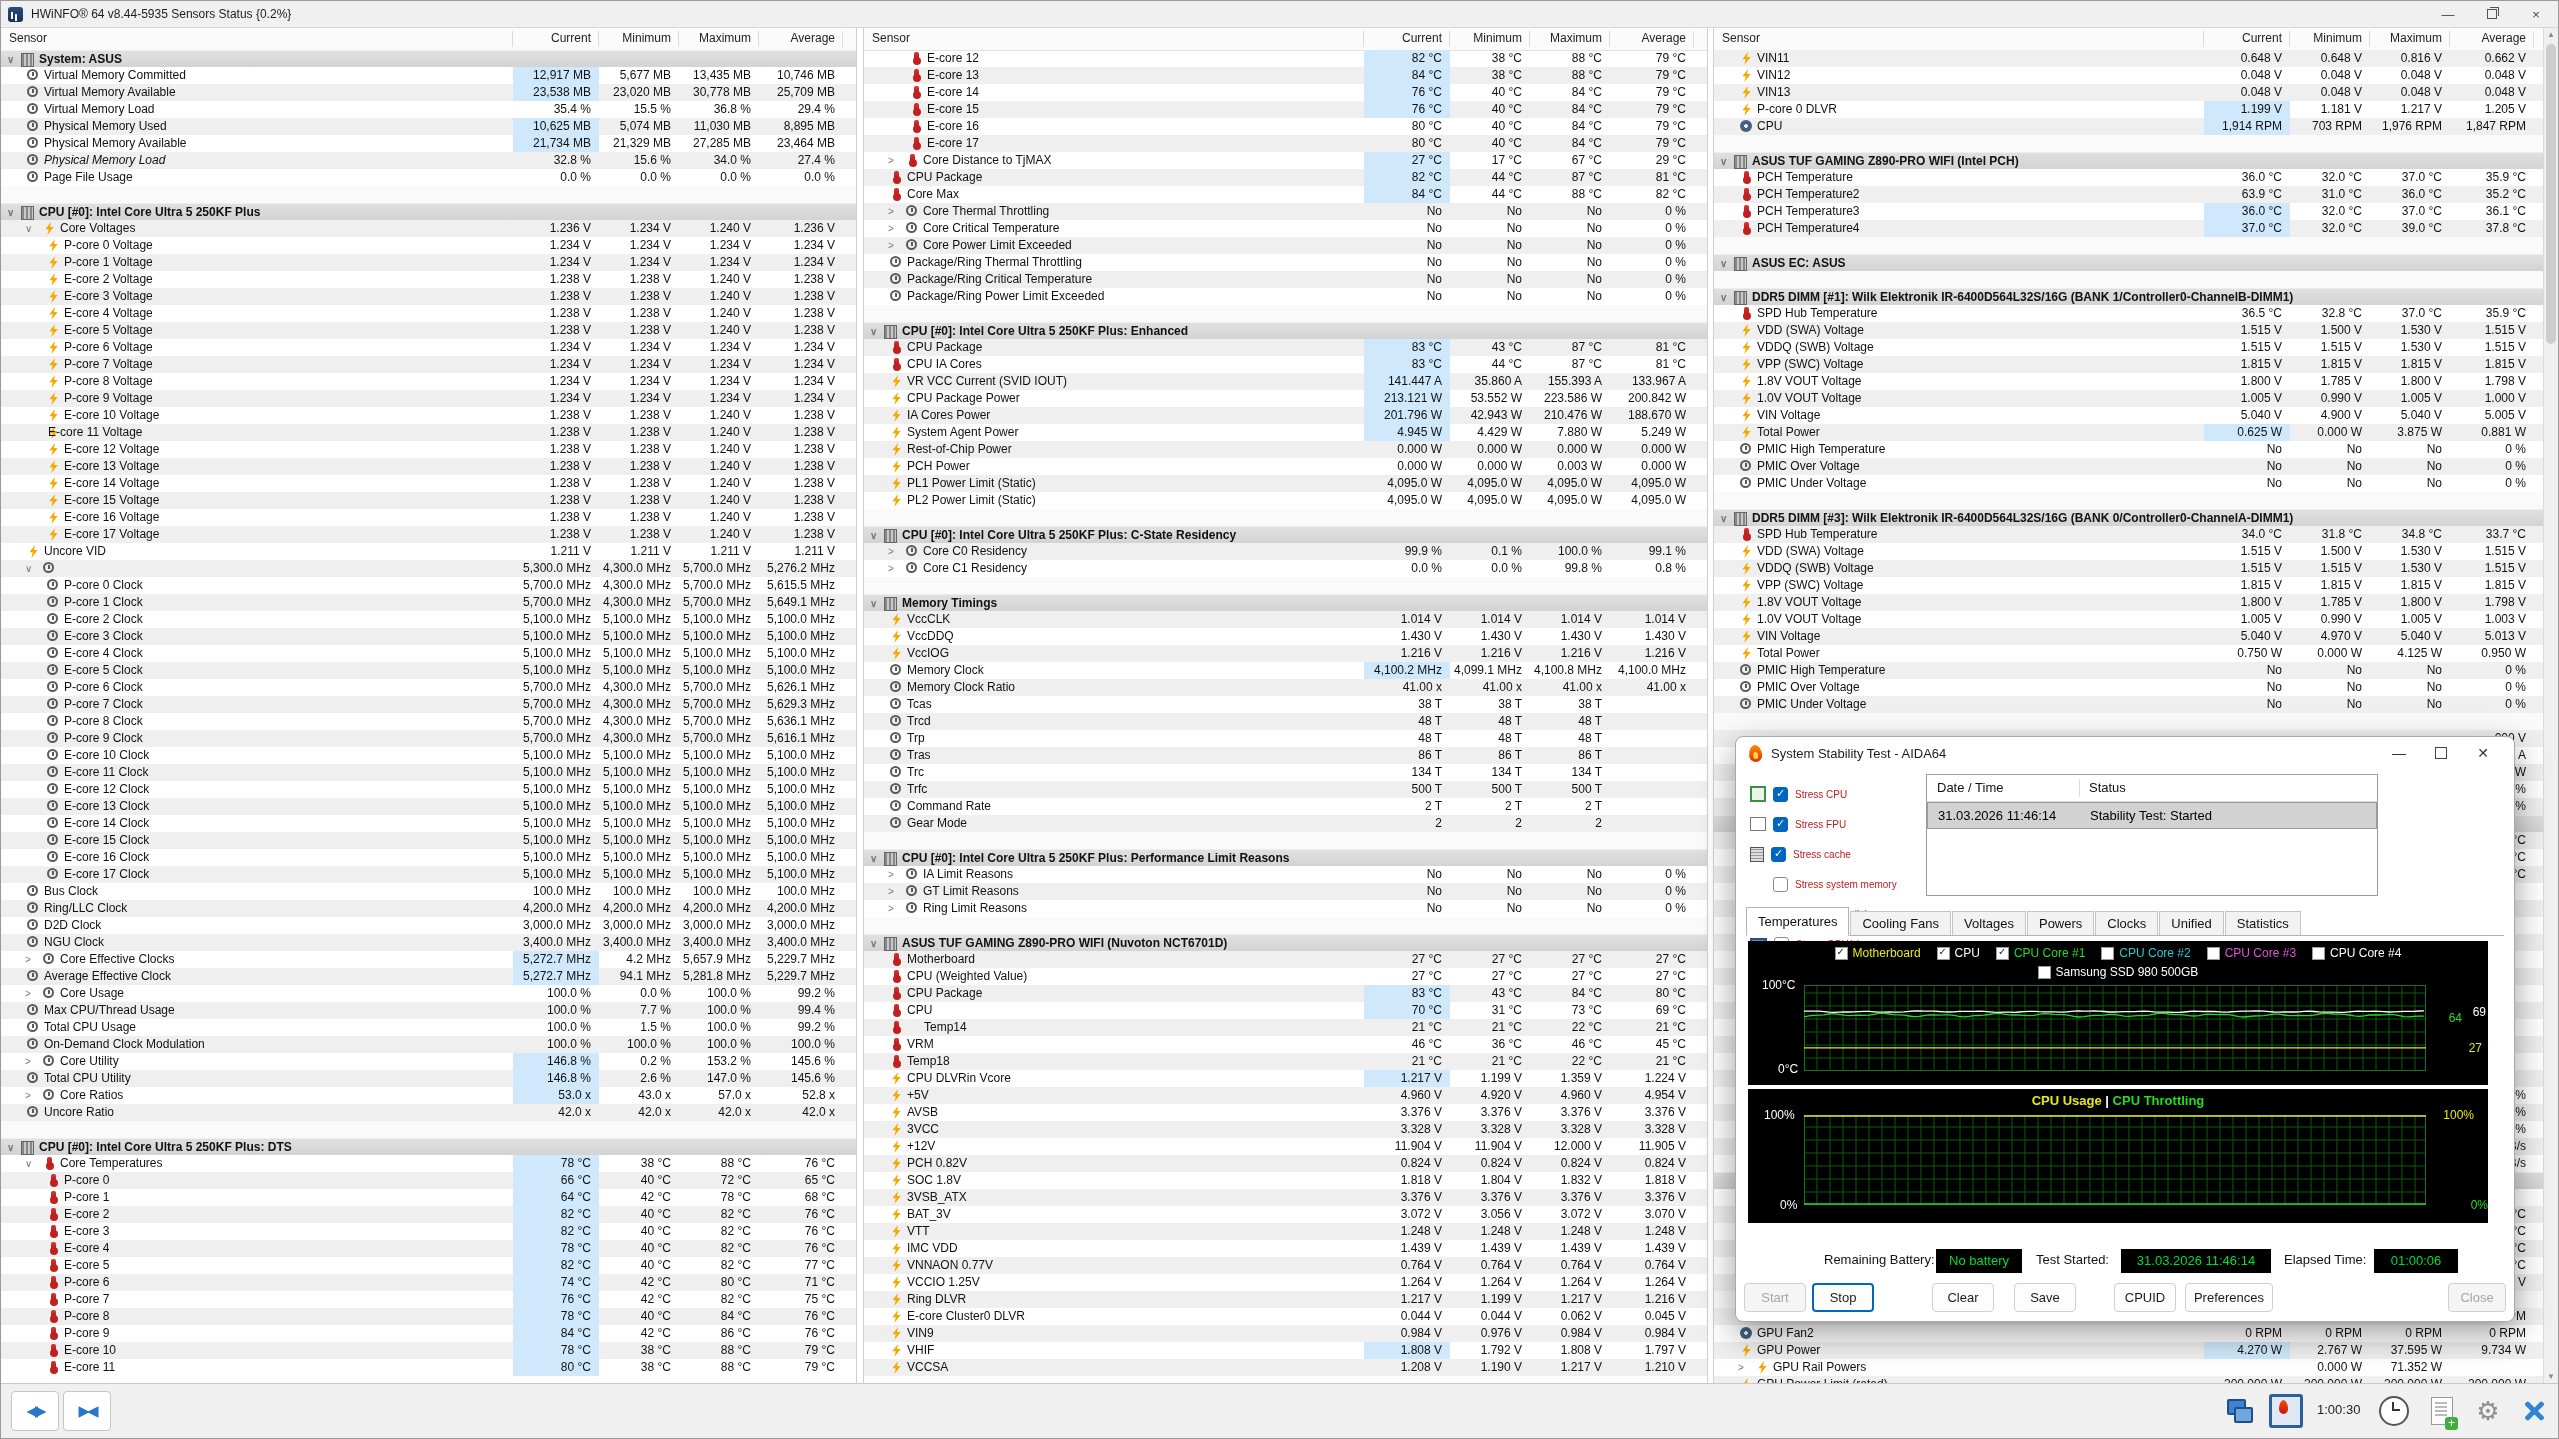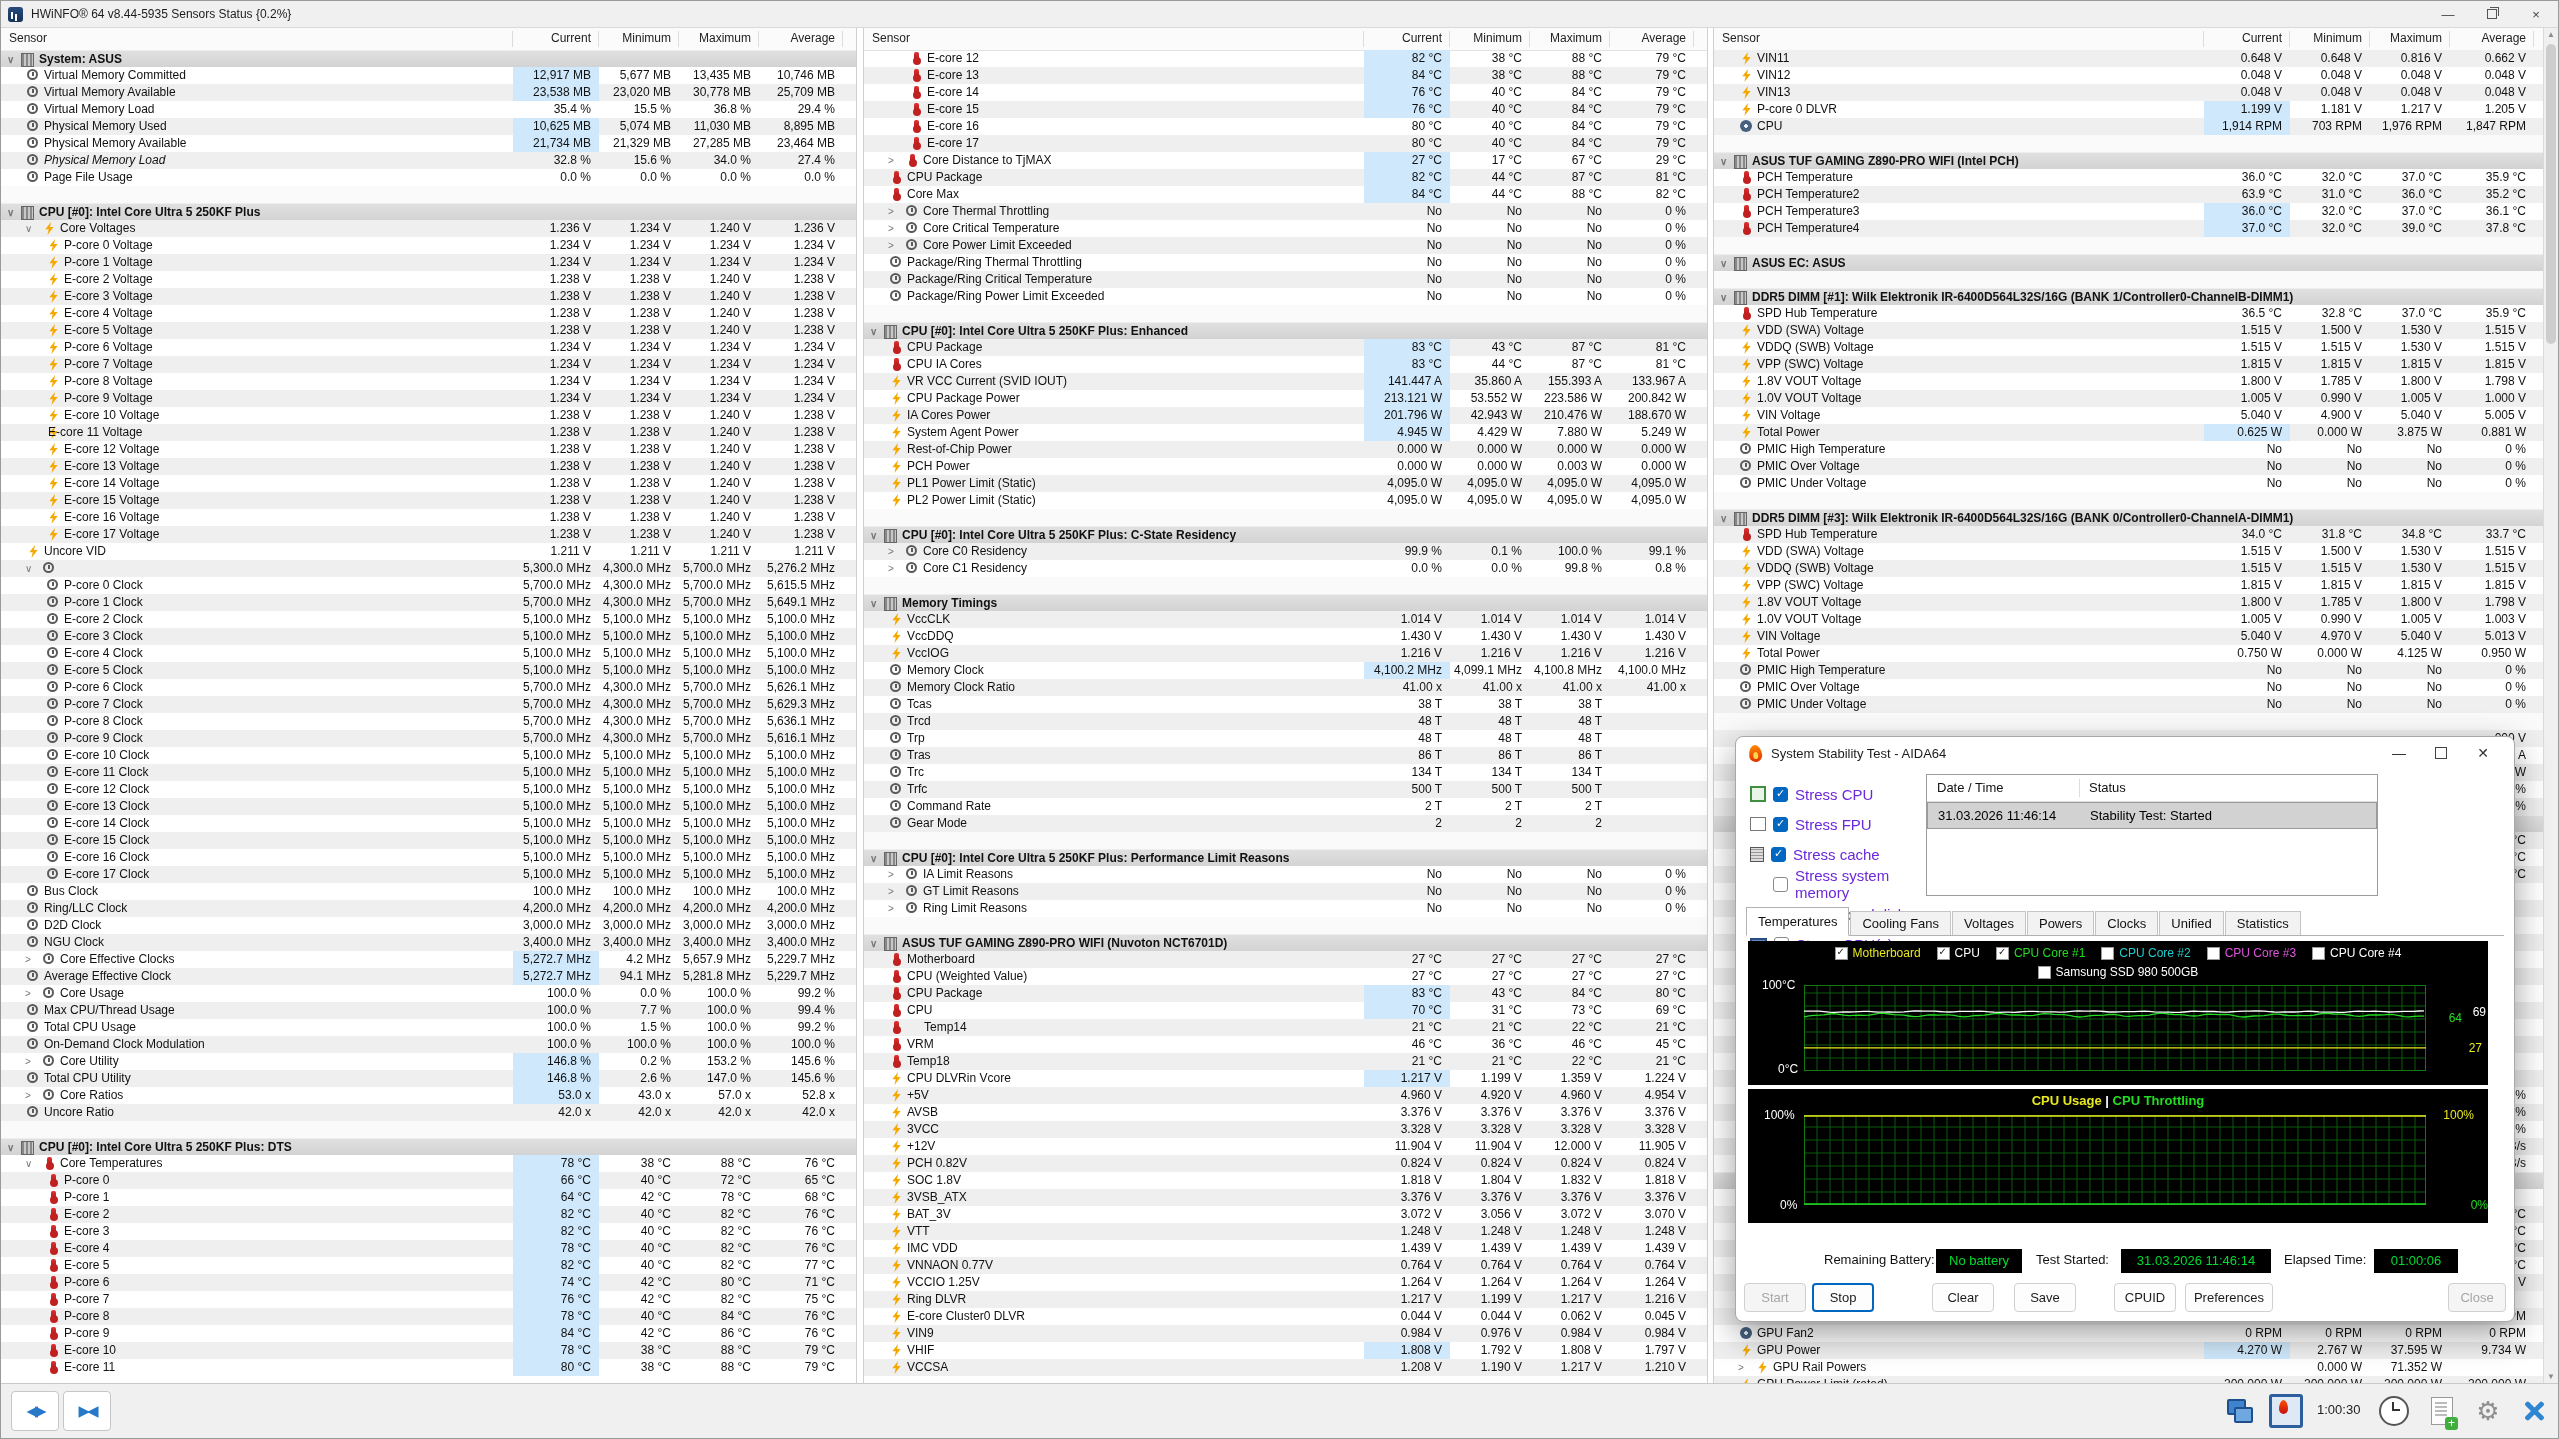--- a/index.html
+++ b/index.html
@@ -87,21 +87,21 @@
   .sitem{height:30px;display:flex;align-items:center;gap:7px;}
   .si{width:16px;height:14px;flex:0 0 auto;}
   .si-cpu{border:2px solid #3f8f3f;background:#eaf5ea;width:12px;height:12px;}
   .si-fpu{border:1px solid #777;background:#fff;font-size:9px;line-height:12px;text-align:center;color:#333;width:14px;height:12px;}
   .si-cache{border:1px solid #555;background:repeating-linear-gradient(0deg,#ddd 0 2px,#999 2px 3px);width:12px;height:13px;}
   .si-disk{background:#b9b9b9;border:1px solid #777;border-radius:2px;height:10px;margin-top:2px;}
   .si-gpu{background:#5b8bc9;border:2px solid #2a4e80;width:13px;height:9px;margin-top:1px;}
   .cb{width:15px;height:15px;border:1px solid #8a8a8a;border-radius:3px;background:#fff;box-sizing:border-box;flex:0 0 auto;position:relative;}
   .cb.on{background:#0067c0;border-color:#0067c0;}
   .cb.on::after{content:"✓";position:absolute;left:2px;top:-1px;color:#fff;font-size:11px;}
-  .slabel{font-size:15px;color:#6d28d9;}
+  .slabel{font-size:10px;color:#b91c1c;}
   .loglist{position:absolute;left:190px;top:37px;width:450px;height:120px;border:1px solid #9c9c9c;background:#fff;font-size:13px;}
   .loghead{height:26px;border-bottom:1px solid #ddd;position:relative;line-height:26px;color:#111;}
   .loghead .c1{position:absolute;left:10px;}
   .loghead .c2{position:absolute;left:162px;}
   .loghead .cd{position:absolute;left:152px;top:4px;bottom:4px;width:1px;background:#ddd;}
   .logrow{height:25px;line-height:25px;background:#d2d2d2;border:1px solid #9a9a9a;position:relative;}
   .logrow .c1{position:absolute;left:10px;}
   .logrow .c2{position:absolute;left:162px;}
   .tabs{position:absolute;left:10px;top:170px;right:10px;height:28px;border-bottom:1px solid #b2b2b2;display:flex;align-items:flex-end;}
   .tab{font-size:13px;color:#111;padding:0 11px;height:23px;line-height:23px;background:#f2f2f2;border:1px solid #c4c4c4;border-bottom:none;margin-right:1px;}

